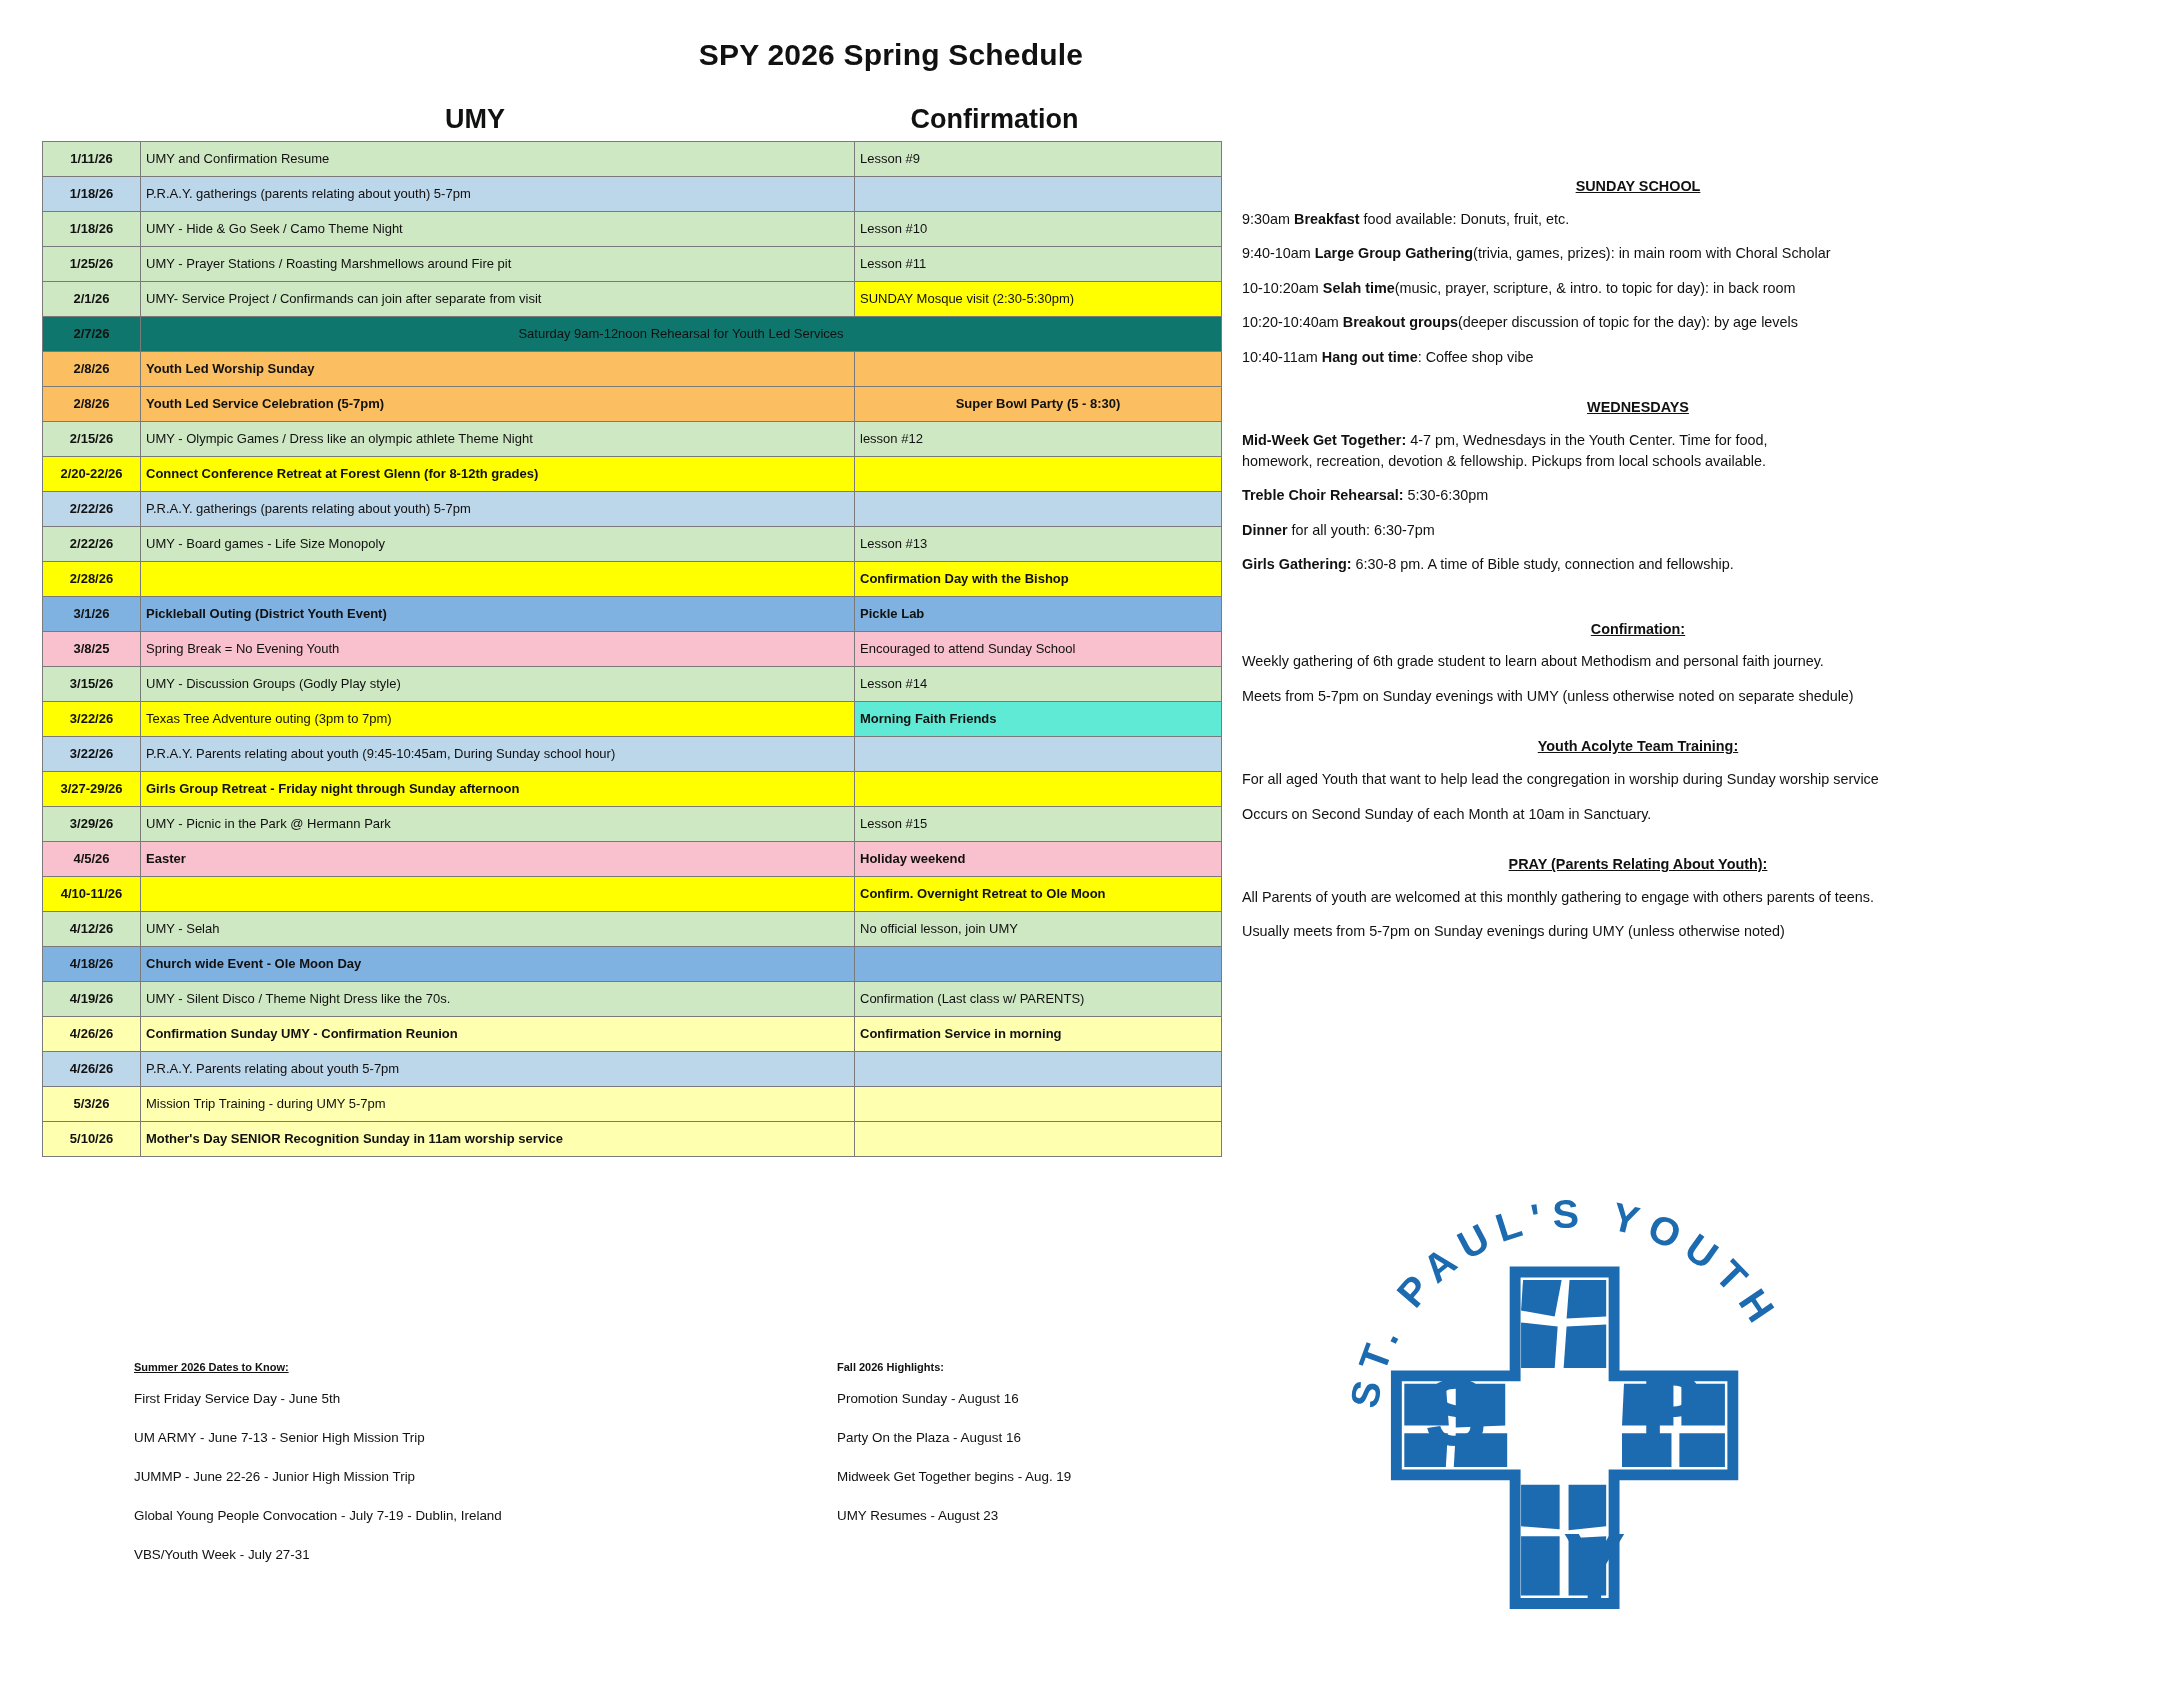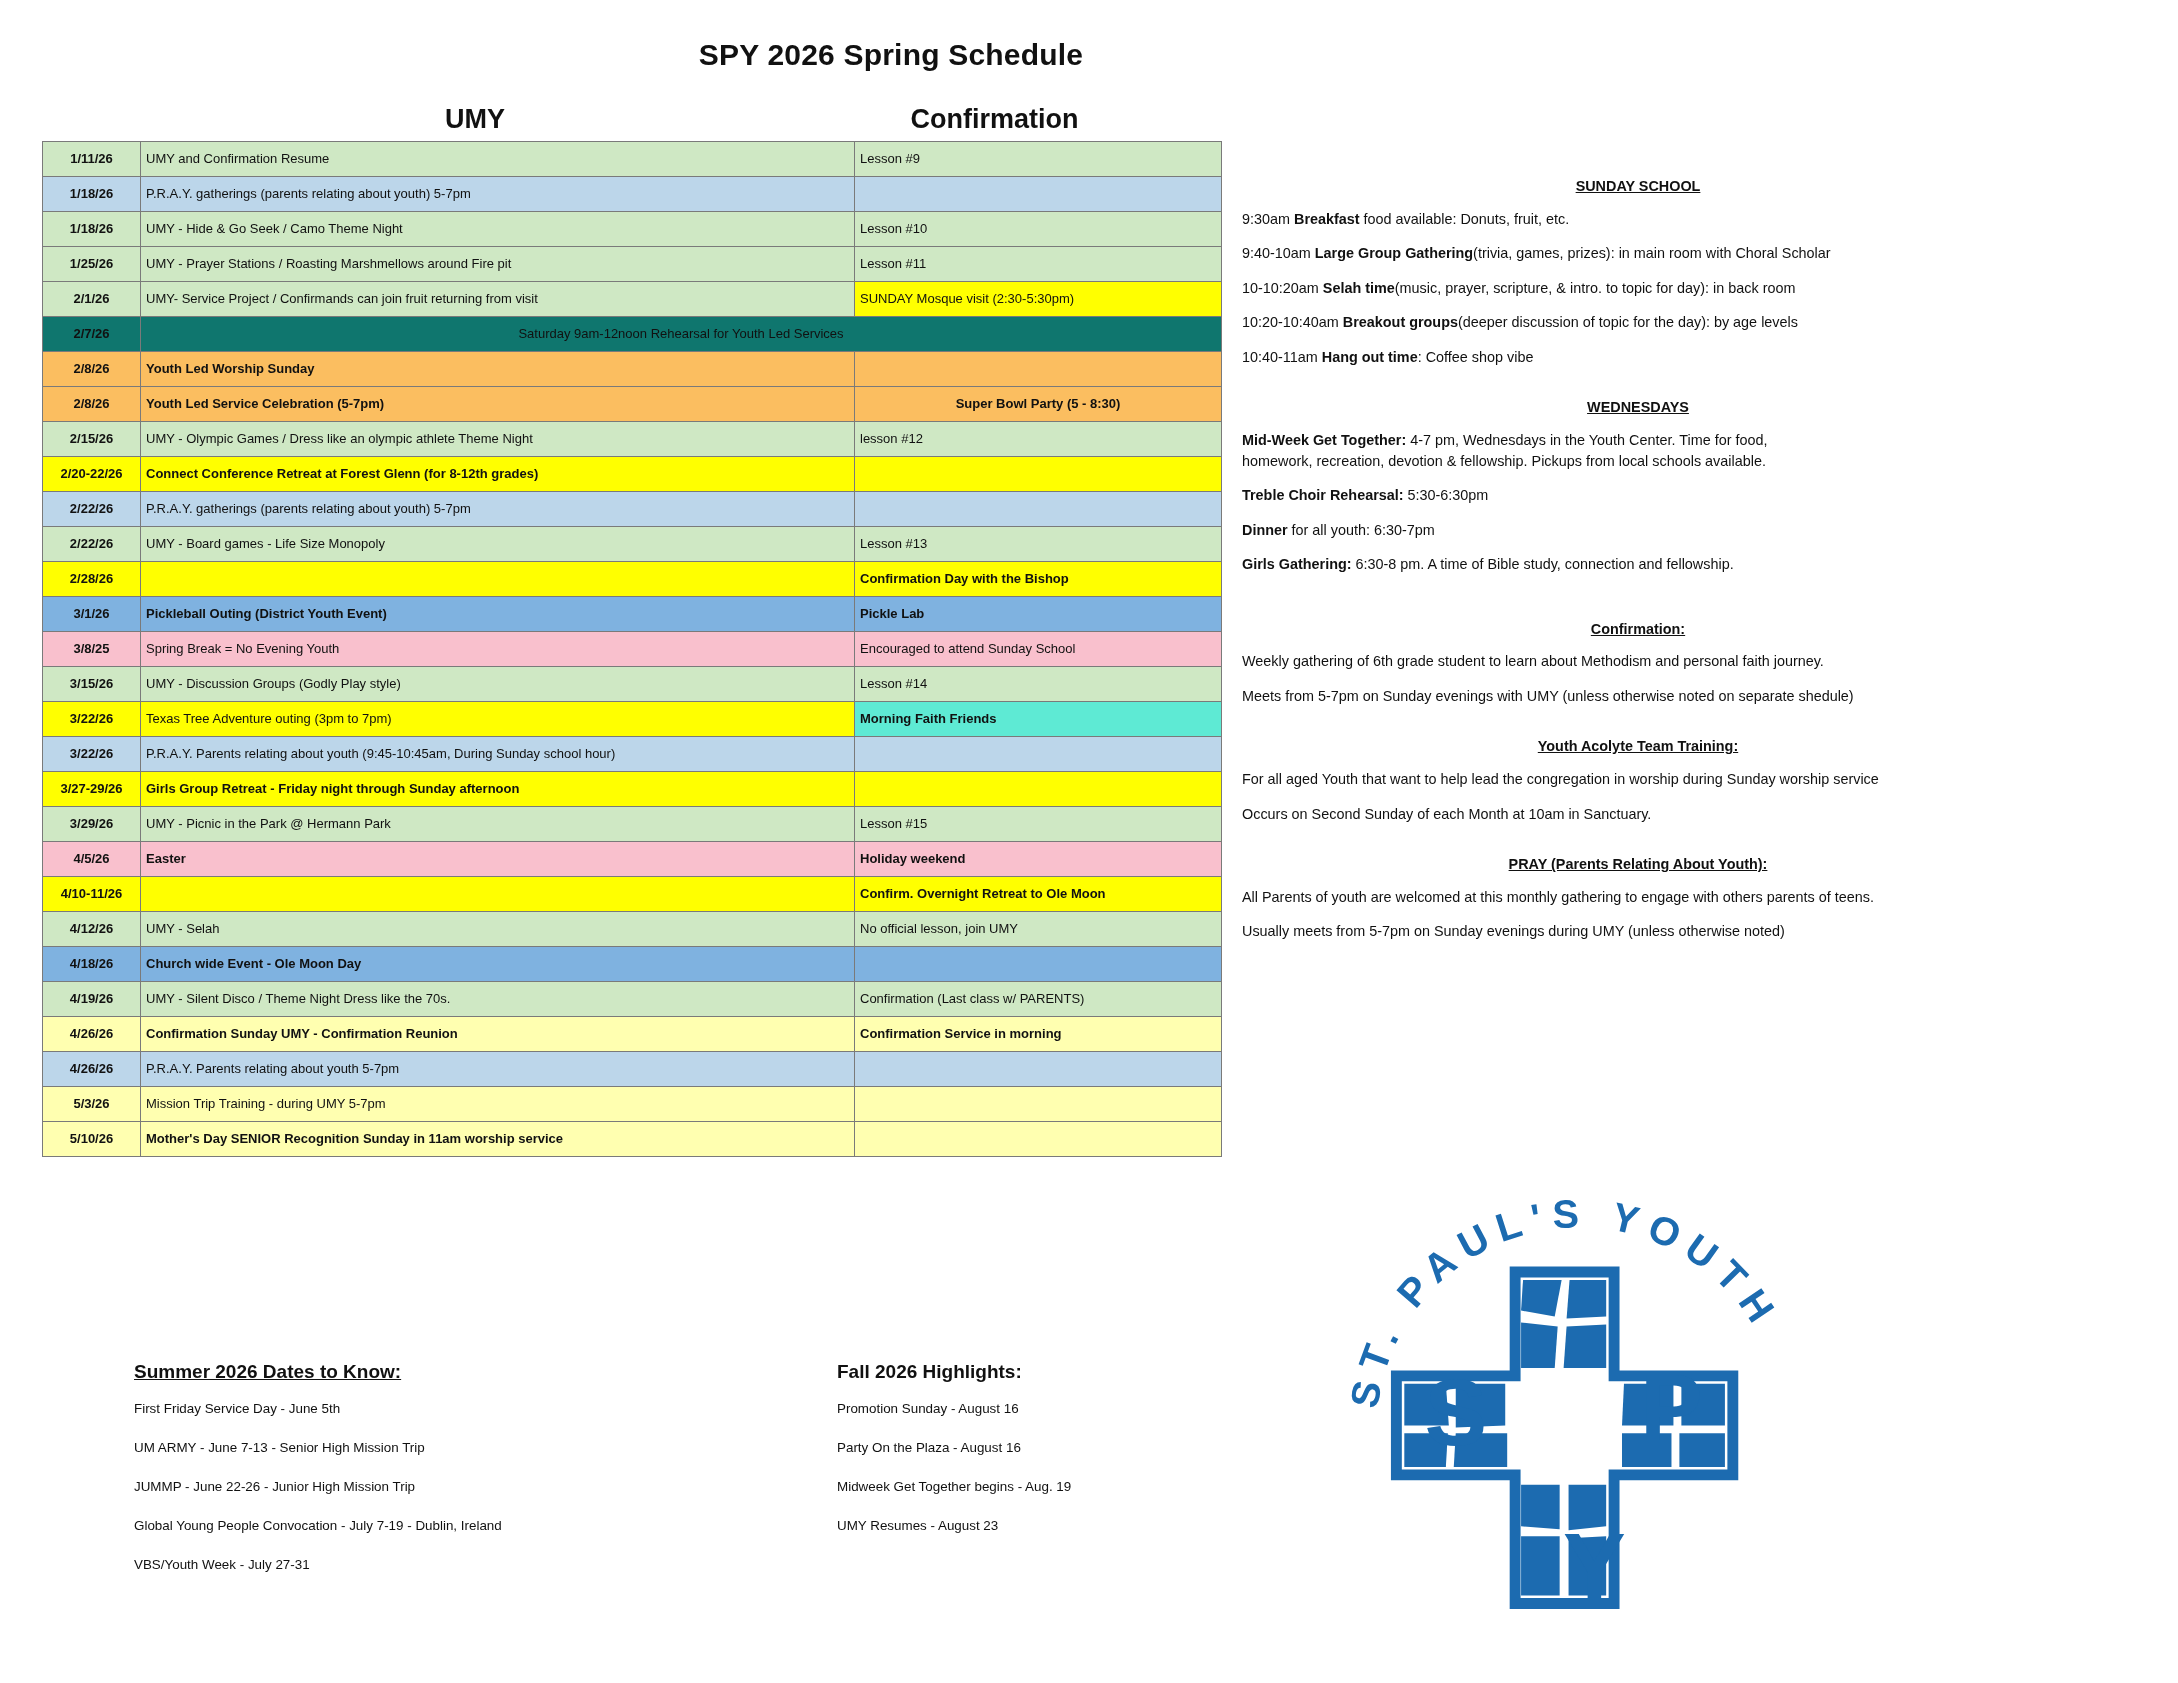--- a/index.html
+++ b/index.html
@@ -116,21 +116,21 @@
     font-size: 14px;
   }
   .bottom .col {
     position: absolute;
     top: 0;
   }
   .bottom .col.summer { left: 134px; width: 515px; }
   .bottom .col.fall   { left: 837px; width: 396px; }
   .bottom h4 {
     margin: 0 0 18px 0;
-    font-size: 19px;
+    font-size: 11px;
     font-weight: bold;
     text-decoration: underline;
   }
   .bottom h4.nounderline { text-decoration: none; }
   .bottom li {
     list-style: none;
     margin: 0 0 24px 0;
     font-size: 13.4px;
   }
   .bottom ul { margin: 0; padding: 0; }
@@ -181,21 +181,21 @@
       </tr>
 
       <tr>
         <td class="date c-green">1/25/26</td>
         <td class="umy c-green">UMY - Prayer Stations /  Roasting Marshmellows around Fire pit</td>
         <td class="conf c-green">Lesson #11</td>
       </tr>
 
       <tr>
         <td class="date c-green">2/1/26</td>
-        <td class="umy c-green">UMY- Service Project  /    Confirmands can join fruit returning from visit</td>
+        <td class="umy c-green">UMY- Service Project  /    Confirmands can join after separate from visit</td>
         <td class="conf c-yellow">SUNDAY Mosque visit (2:30-5:30pm)</td>
       </tr>
 
       <tr>
         <td class="date c-dgreen">2/7/26</td>
         <td class="umy c-dgreen center" colspan="2">Saturday 9am-12noon Rehearsal for Youth Led Services</td>
       </tr>
 
       <tr>
         <td class="date c-orange">2/8/26</td>

